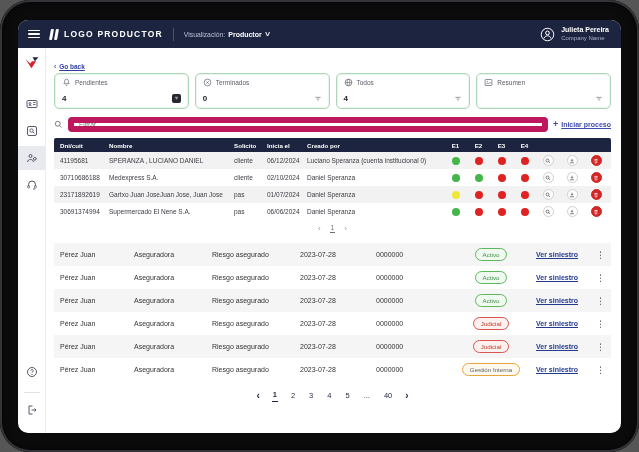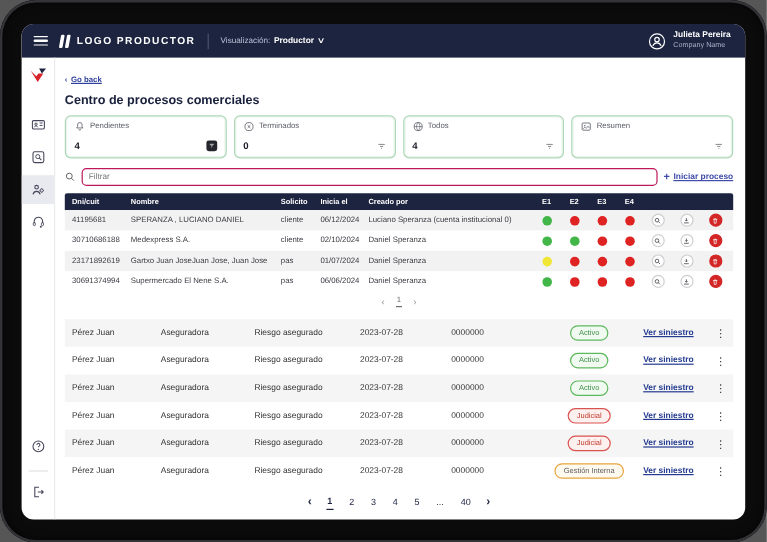--- a/index.html
+++ b/index.html
@@ -54,21 +54,21 @@
   .card { flex:1; border:1px solid #aed7b8; border-radius:5px; background:#fefffe;
           padding:4px 7px 5px; cursor:pointer; box-shadow:0 0 0 1px #e9f5ec inset; }
   .card-top { display:flex; align-items:center; gap:4px; color:#5b5b68; }
   .card-label { font-size:6.5px; }
   .card-bottom { display:flex; align-items:center; justify-content:space-between; margin-top:7px; }
   .card-value { font-size:8px; font-weight:bold; color:#1c1c28; min-height:9px; }
   .badge-dark { width:9px; height:9px; background:#26262e; border-radius:2px;
                 display:flex; align-items:center; justify-content:center; }
 
   .filter-row { display:flex; align-items:center; gap:5px; margin-top:8px; }
-  .filter-input { flex:1; height:15px; border:1px solid #be185d; border-radius:4px;
+  .filter-input { flex:1; height:15px; border:6px solid #be185d; border-radius:4px;
                   font-size:6.8px; padding:0 5px; color:#444; font-family:inherit; outline:none; }
   .start-proc { display:flex; align-items:center; gap:3px; cursor:pointer; white-space:nowrap; }
   .start-plus { color:#3f4cab; font-size:9px; font-weight:bold; line-height:1; }
   .start-lbl { color:#3f4cab; font-size:7px; font-weight:bold; text-decoration:underline; }
 
   
   .t1 { margin-top:6px; }
   .t1-head { display:flex; align-items:center; background:#1d2440; height:14px;
              border-radius:2px 2px 0 0; }
   .t1-head .cell { color:#fff; font-size:6.2px; font-weight:bold; }
@@ -207,21 +207,20 @@
         </div>
       </div>
 
       <div class="main">
 
         <div class="goback">
           <span>‹</span>
           <span class="lbl">Go back</span>
         </div>
 
-        <div class="page-title">Centro de procesos comerciales</div>
 
         
         <div class="cards">
           <div class="card">
             <div class="card-top">
               <svg width="9" height="9" viewBox="0 0 24 24">
                 <path d="M12 3a5 5 0 0 0-5 5v4l-2 3h14l-2-3V8a5 5 0 0 0-5-5z" fill="none" stroke="#5b5b68" stroke-width="1.8"></path>
                 <path d="M10 18a2 2 0 0 0 4 0" fill="none" stroke="#5b5b68" stroke-width="1.8"></path>
               </svg>
               <span class="card-label">Pendientes</span>

